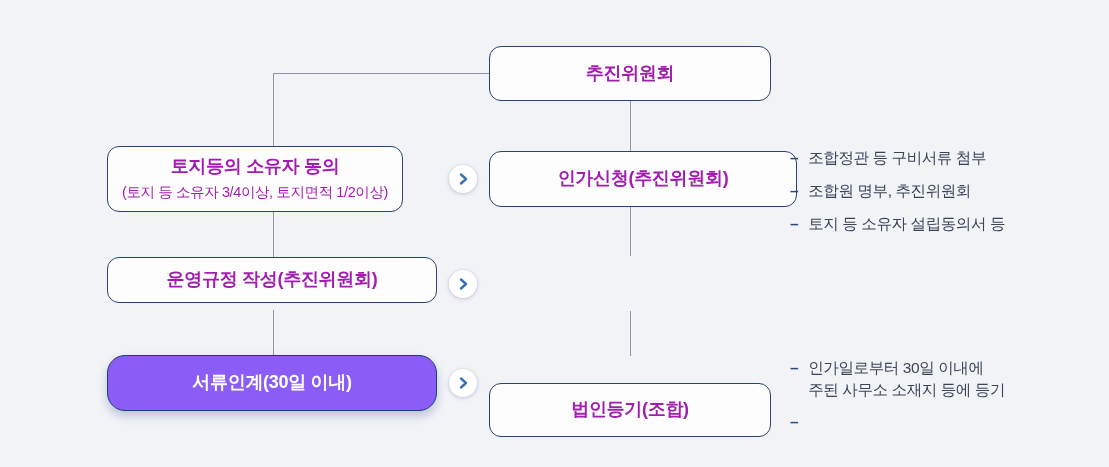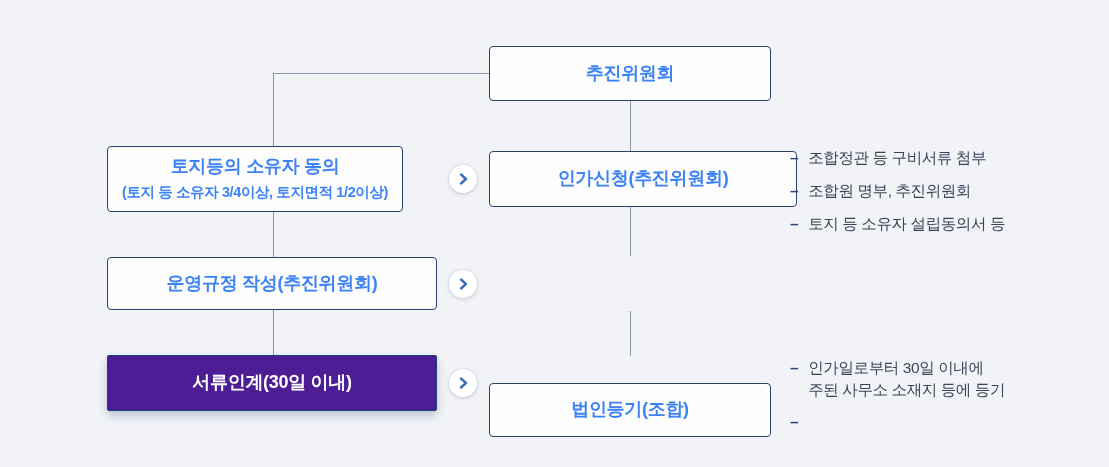--- a/index.html
+++ b/index.html
@@ -10,45 +10,45 @@
     background: #f1f3f7;
     font-family: "Liberation Sans", "DejaVu Sans", sans-serif;
     overflow: hidden;
   }
   
   .fbox {
     position: absolute;
     box-sizing: border-box;
     background: #fdfdfe;
     border: 1px solid #29436f;
-    border-radius: 4px;
+    border-radius: 12px;
     display: flex;
     flex-direction: column;
     align-items: center;
     justify-content: center;
-    color: #3b82f6;
+    color: #a21caf;
     text-align: center;
   }
   .fbox .title {
     font-weight: 700;
     font-size: 18px;
     letter-spacing: -0.3px;
     line-height: 1.2;
   }
   .fbox .sub {
     font-size: 14.5px;
-    font-weight: 700;
+    font-weight: 400;
     letter-spacing: -0.4px;
     margin-top: 5px;
   }
   .fbox.dark {
-    background: #4c1d95;
+    background: #8b5cf6;
     border-color: #1c3d76;
     color: #ffffff;
-    border-radius: 2px;
+    border-radius: 18px;
     box-shadow: 0 5px 10px rgba(28, 61, 118, 0.25);
   }
   
   .line {
     position: absolute;
     background: #8e97ad;
   }
   
   .chev {
     position: absolute;
@@ -126,21 +126,21 @@
         </div>
     </div>
     <div class="note">
       <span class="dash">–</span>
       <div class="note-lines">
           <span>토지 등 소유자 설립동의서 등</span>
         </div>
     </div>
   </div>
 
-  <div class="fbox" style="left:107px; top:257px; width:330px; height:53px;">
+  <div class="fbox" style="left:107px; top:257px; width:330px; height:46px;">
     <div class="title">운영규정 작성(추진위원회)</div>
   </div>
   <div class="chev" style="left:449px; top:270px;">
     <svg width="14" height="14" viewBox="0 0 14 14">
       <polyline points="5,2.5 10,7 5,11.5" fill="none" stroke="#3a70b6" stroke-width="2.4" stroke-linecap="round" stroke-linejoin="round"></polyline>
     </svg>
   </div>
 
   <div class="fbox dark" style="left:107px; top:355px; width:330px; height:56px;">
     <div class="title">서류인계(30일 이내)</div>

